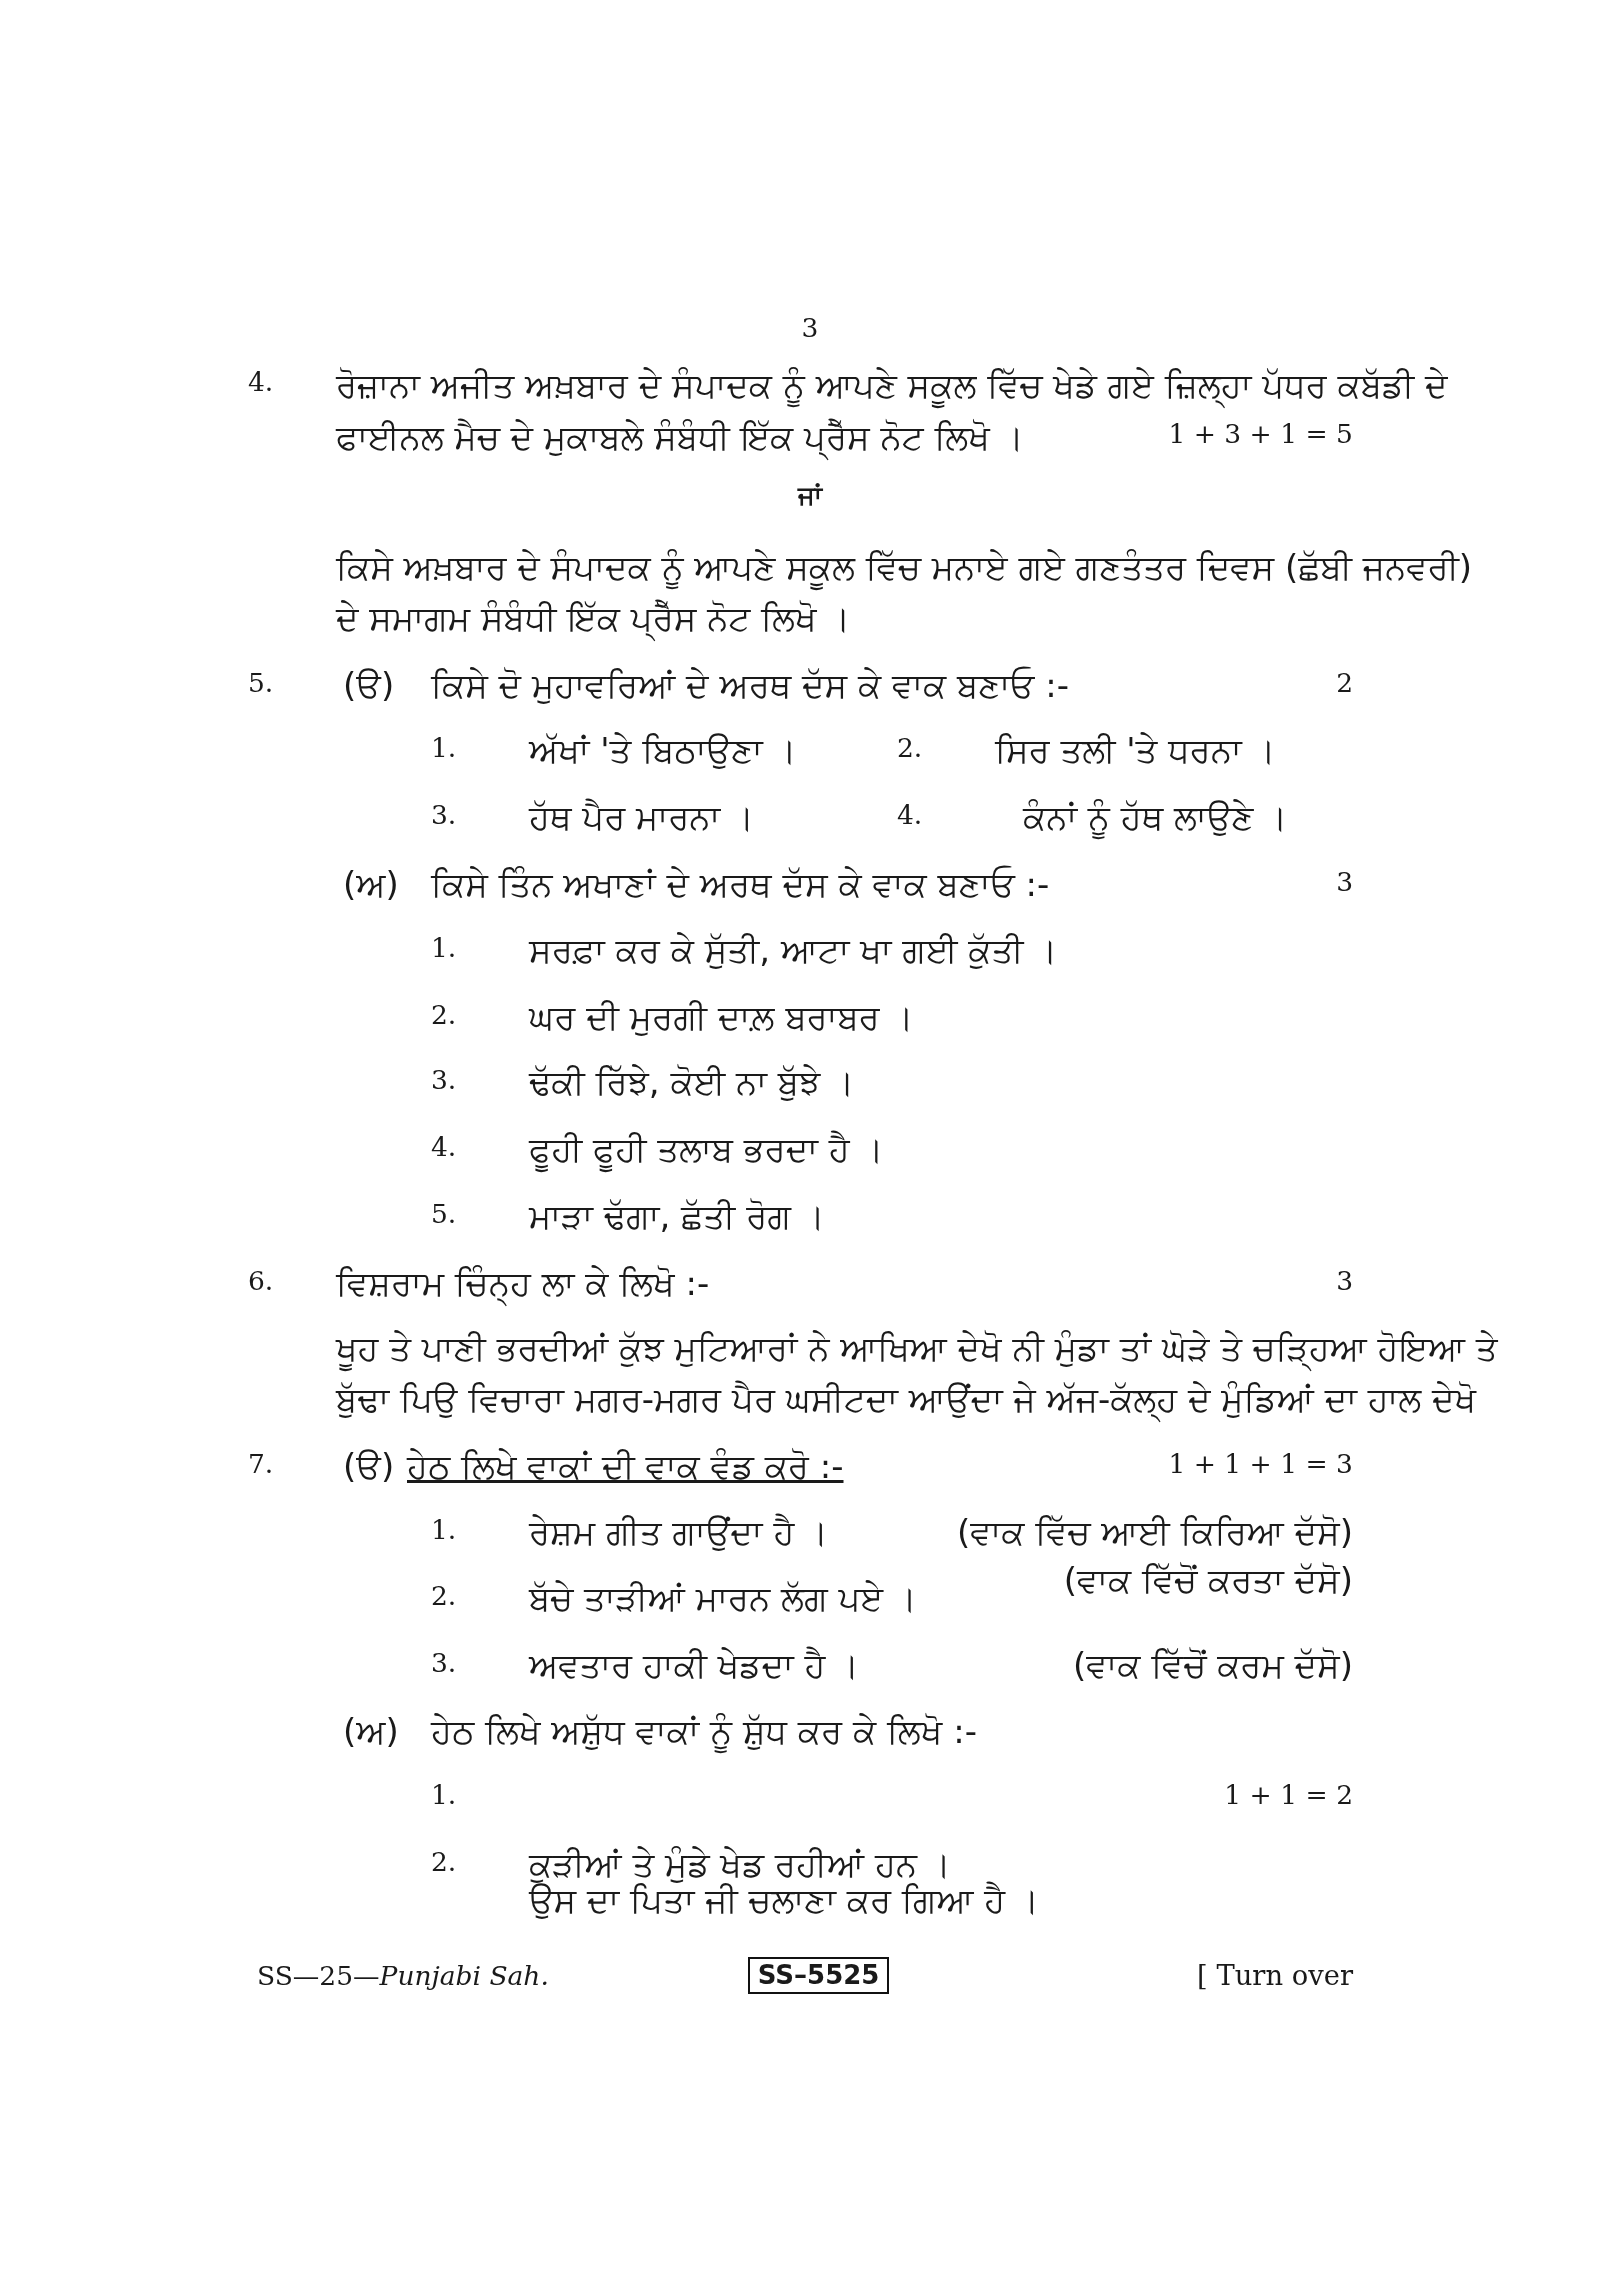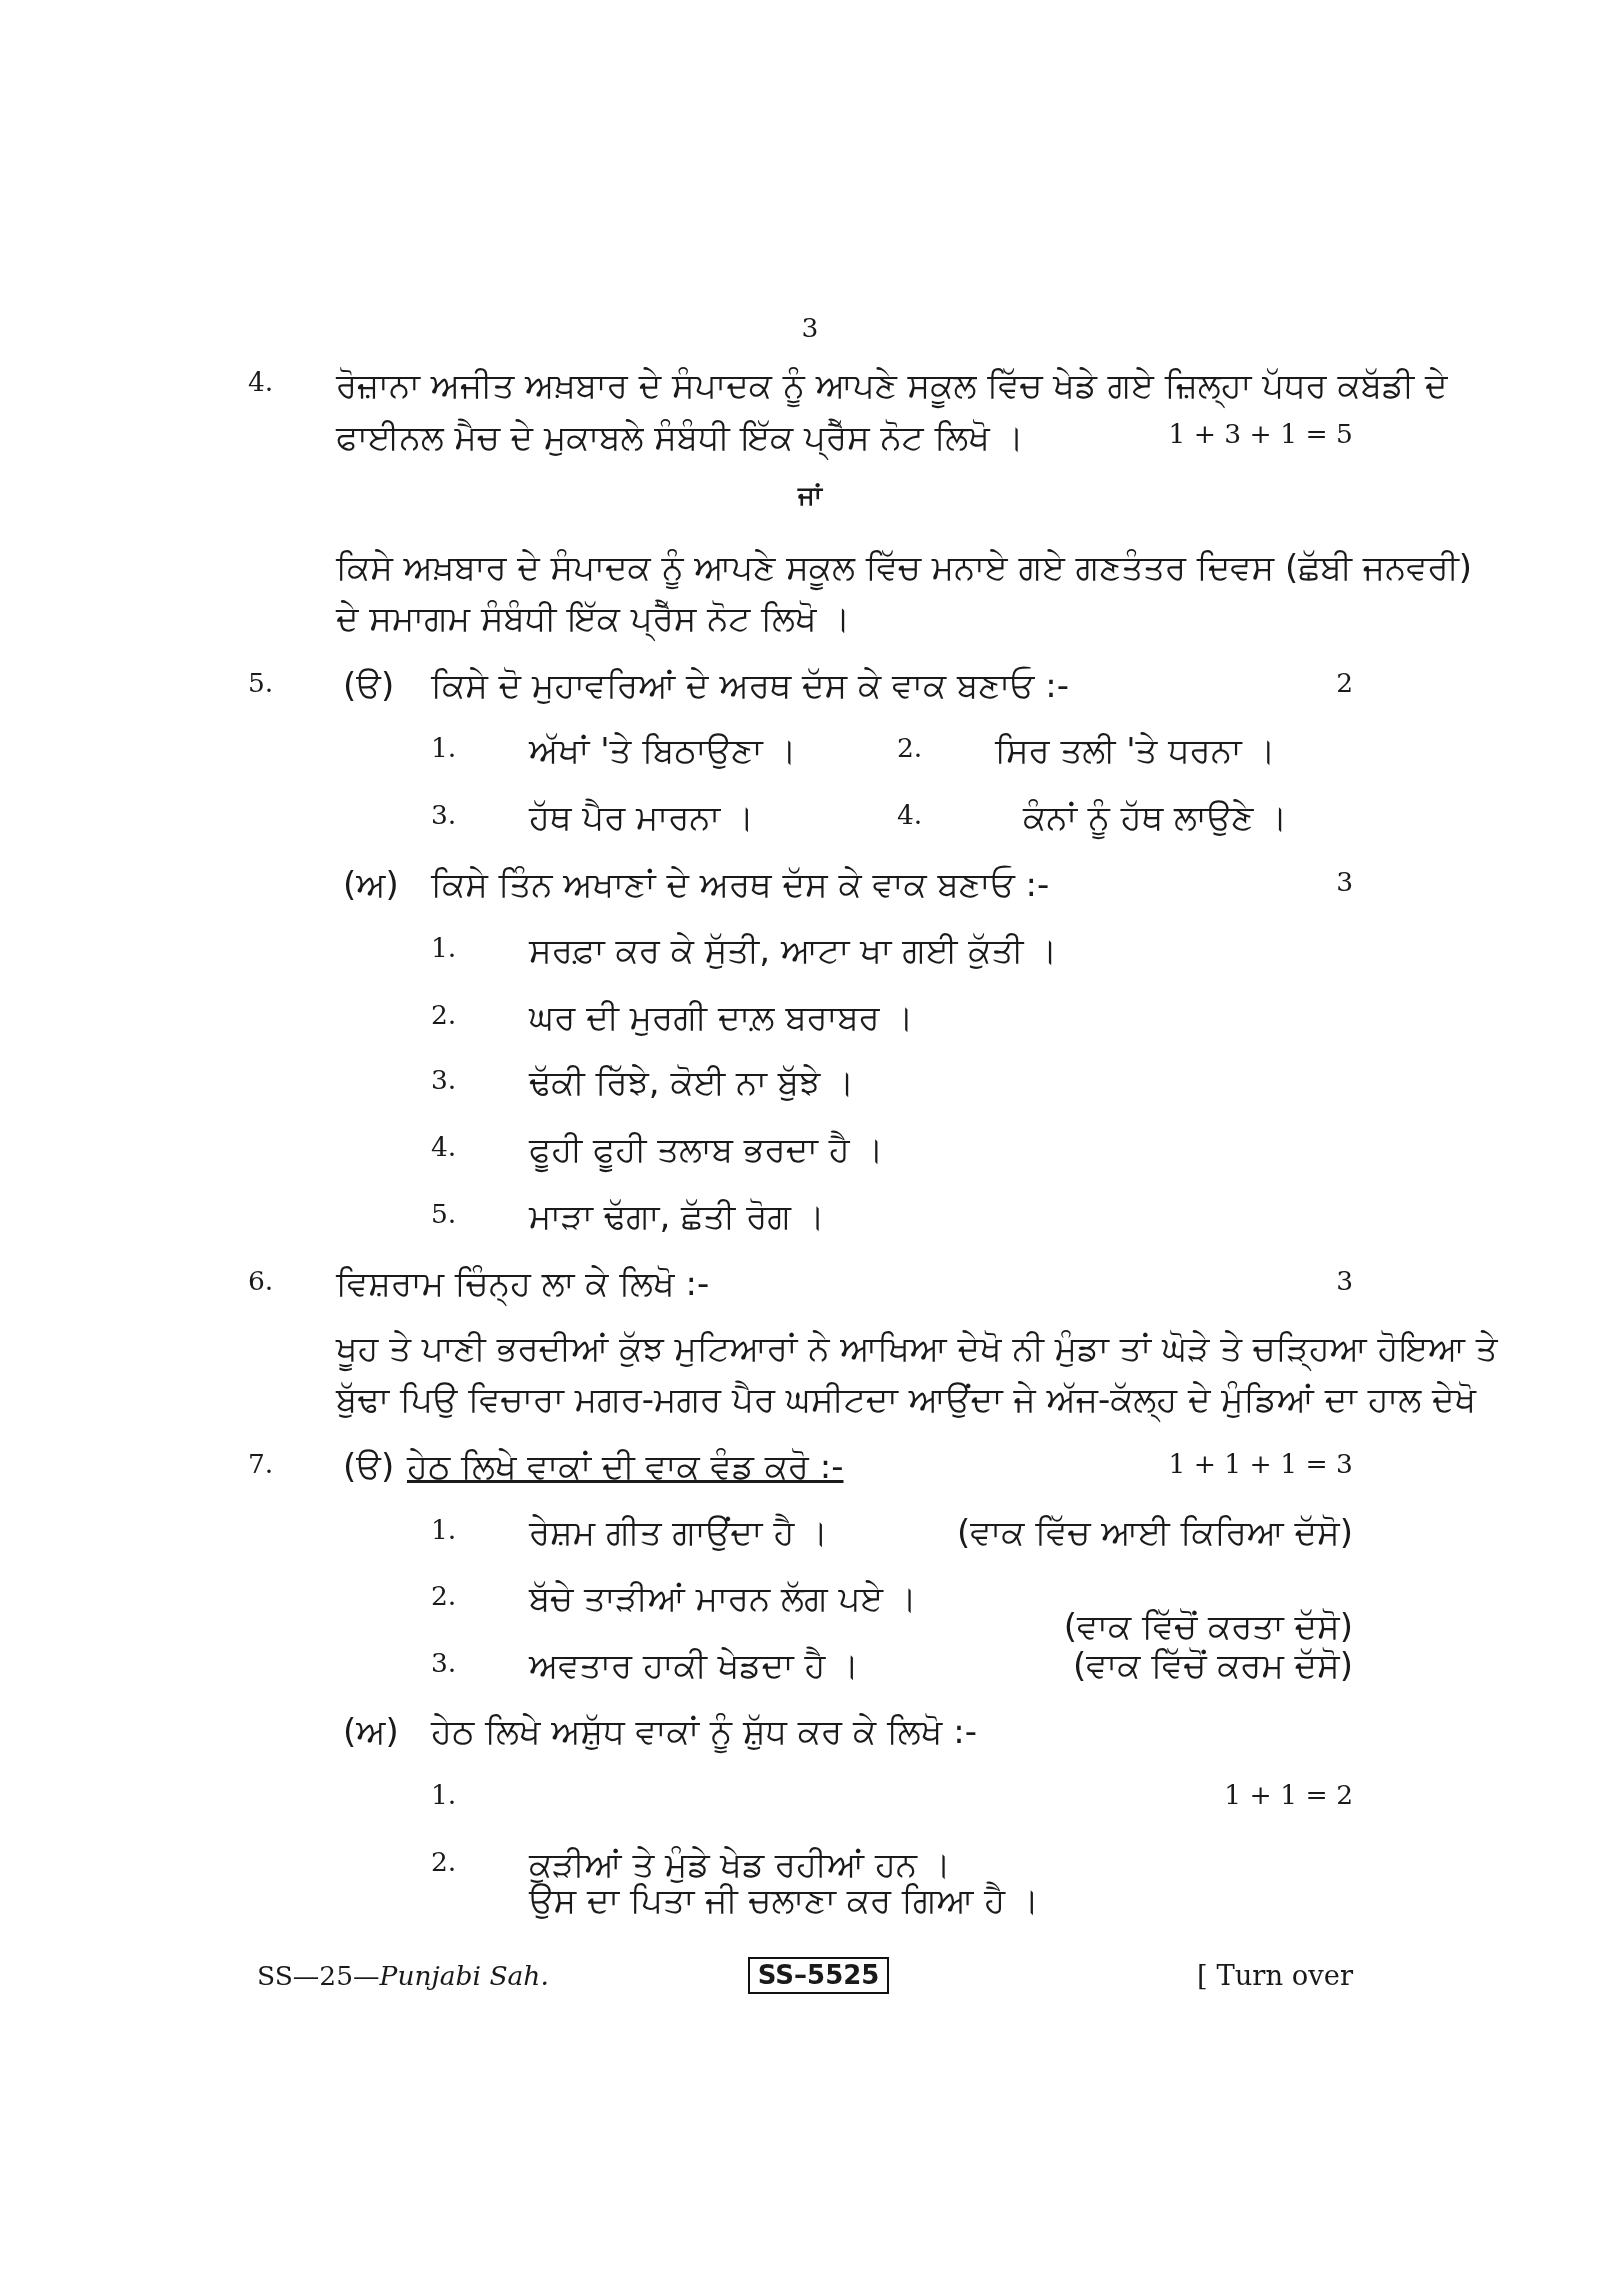--- a/index.html
+++ b/index.html
@@ -78,21 +78,21 @@
   <div class="abs pa" style="left:343px; top:1446px;">(ੳ)</div>
   <div class="abs pa" style="left:407px; top:1446px;text-decoration:underline;">ਹੇਠ ਲਿਖੇ ਵਾਕਾਂ ਦੀ ਵਾਕ ਵੰਡ ਕਰੋ :-</div>
   <div class="abs num right" style="right:267px; top:1448px;">1 + 1 + 1 = 3</div>
 
   <div class="abs num" style="left:431px; top:1514px;">1.</div>
   <div class="abs pa" style="left:529px; top:1512px;">ਰੇਸ਼ਮ ਗੀਤ ਗਾਉਂਦਾ ਹੈ ।</div>
   <div class="abs pa right" style="right:267px; top:1512px;">(ਵਾਕ ਵਿੱਚ ਆਈ ਕਿਰਿਆ ਦੱਸੋ)</div>
 
   <div class="abs num" style="left:431px; top:1580px;">2.</div>
   <div class="abs pa" style="left:529px; top:1578px;">ਬੱਚੇ ਤਾੜੀਆਂ ਮਾਰਨ ਲੱਗ ਪਏ ।</div>
-  <div class="abs pa right" style="right:267px; top:1606px;">(ਵਾਕ ਵਿੱਚੋਂ ਕਰਤਾ ਦੱਸੋ)</div>
+  <div class="abs pa right" style="right:267px; top:1560px;">(ਵਾਕ ਵਿੱਚੋਂ ਕਰਤਾ ਦੱਸੋ)</div>
 
   <div class="abs num" style="left:431px; top:1647px;">3.</div>
   <div class="abs pa" style="left:529px; top:1645px;">ਅਵਤਾਰ ਹਾਕੀ ਖੇਡਦਾ ਹੈ ।</div>
   <div class="abs pa right" style="right:267px; top:1645px;">(ਵਾਕ ਵਿੱਚੋਂ ਕਰਮ ਦੱਸੋ)</div>
 
   <div class="abs pa" style="left:343px; top:1711px;">(ਅ)</div>
   <div class="abs pa" style="left:431px; top:1711px;">ਹੇਠ ਲਿਖੇ ਅਸ਼ੁੱਧ ਵਾਕਾਂ ਨੂੰ ਸ਼ੁੱਧ ਕਰ ਕੇ ਲਿਖੋ :-</div>
 
   <div class="abs num" style="left:431px; top:1779px;">1.</div>
   <div class="abs pa" style="left:529px; top:1880px;">ਉਸ ਦਾ ਪਿਤਾ ਜੀ ਚਲਾਣਾ ਕਰ ਗਿਆ ਹੈ ।</div>

